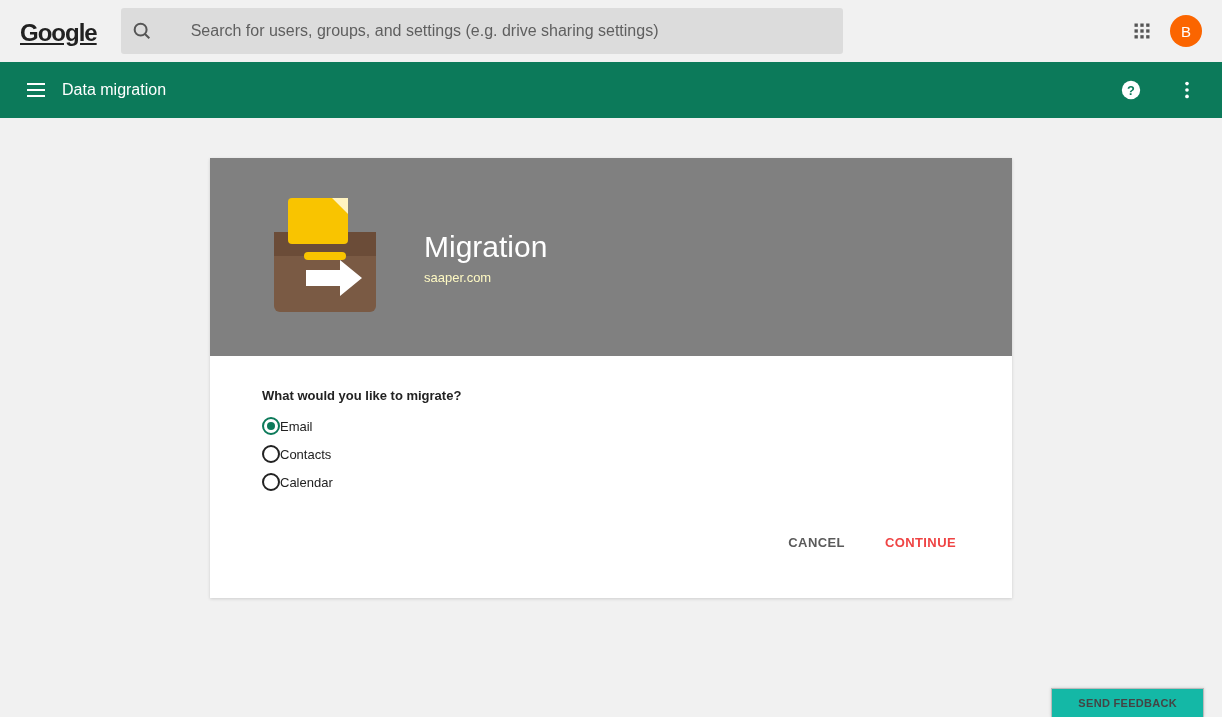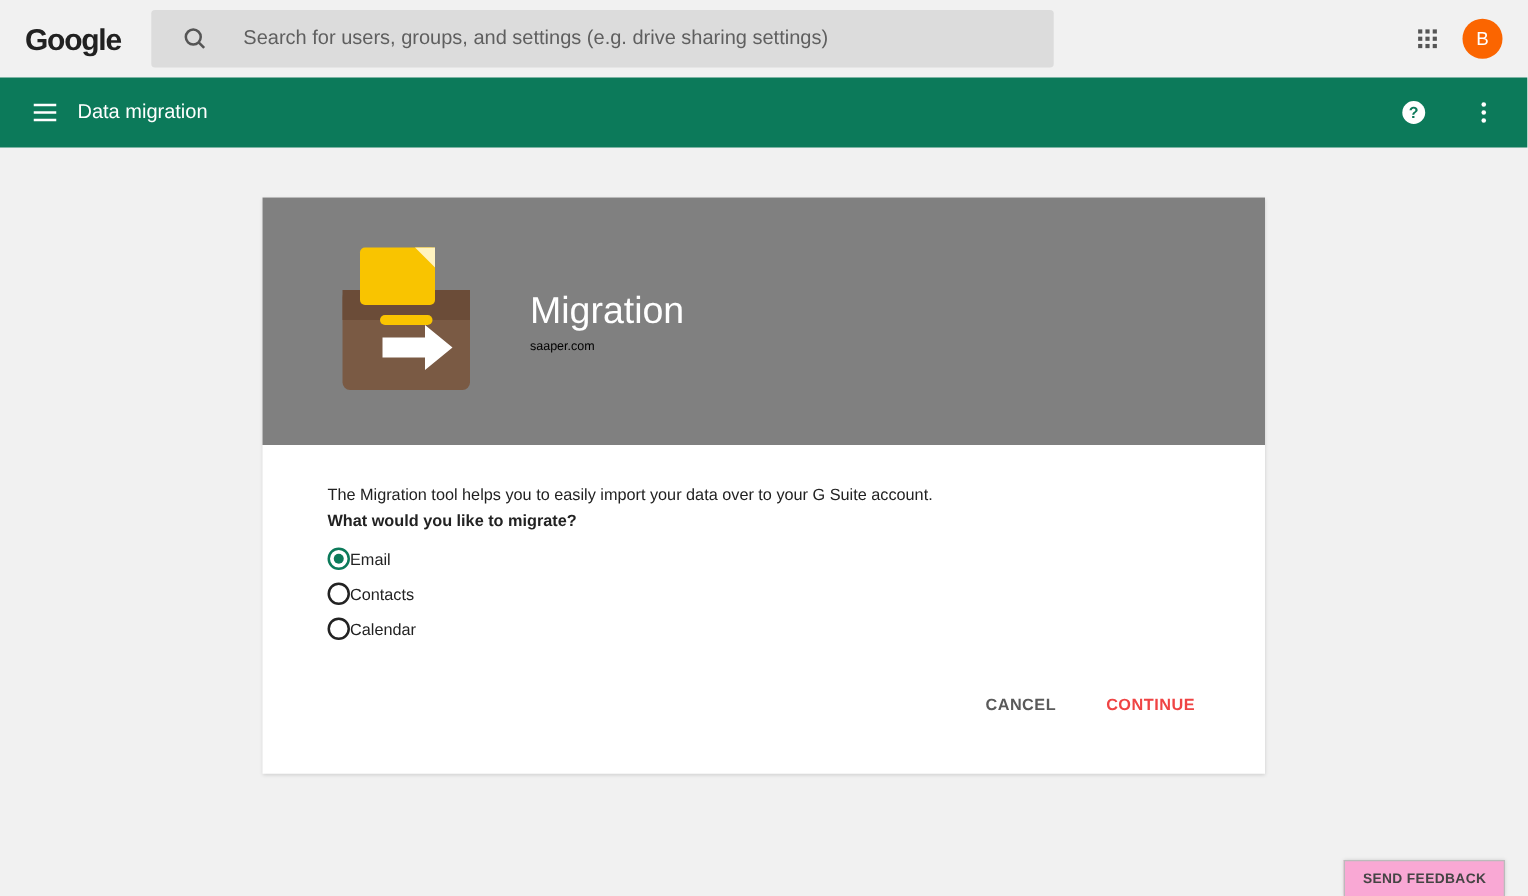--- a/index.html
+++ b/index.html
@@ -21,30 +21,31 @@
   }
   .google-logo {
     font-family: "Product Sans", Arial, sans-serif;
     font-size: 24px;
     font-weight: 700;
     letter-spacing: -1px;
     color: #212121;
     margin-right: 24px;
     margin-top:4px;
   }
-  .google-logo span { display:inline-block; }
+  .google-logo span { display:inline-block;text-decoration:underline; }
   .searchbox {
     flex: 0 0 722px;
     height: 46px;
     display: flex;
     align-items: center;
     background: #dcdcdc;
     border-radius: 3px;
-    padding: 0 24px;
+    padding: 0 10px;
     margin-left: 0px;
+    gap: 10px;
   }
   .search-icon {
     width: 22px; height: 22px;
     color: #555;
     margin-right: 28px;
     display:flex;align-items:center;justify-content:center;
   }
   .search-input {
     border: none;
     background: transparent;
@@ -122,22 +123,22 @@
     gap: 38px;
   }
   .hero-icon { width: 122px; height: 122px; }
   .hero-text h1 {
     color: #fff;
     font-size: 30px;
     font-weight: 400;
     margin-bottom: 6px;
   }
   .hero-text p {
-    color: #000000;
-    font-size: 10px;
+    color: #fef9c3;
+    font-size: 13px;
   }
   .card-body {
     padding: 32px 52px 26px;
     font-size: 13px;
     color: #222;
   }
   .body-line1 { margin-bottom: 6px; }
   .body-line2 { margin-bottom: 28px; }
   .body-link { color: #1a73e8; cursor:pointer; }
   .question {
@@ -172,22 +173,22 @@
     background:none;border:none;font-size:13px;font-weight:700;
     letter-spacing:0.4px;cursor:pointer;padding:8px 4px;
   }
   .btn-cancel { color:#5a5a5a; }
   .btn-continue { color:#ef4444; }
 
   
   .feedback {
     position:absolute;right:18px;bottom:0;
     border:1px solid #bbb;border-bottom:none;
-    background:#f9a8d4;
-    padding:8px 14px;
+    background:#14b8a6;
+    padding:8px 26px;
     font-size:11px;font-weight:700;letter-spacing:0.3px;
     color:#444;cursor:pointer;
     box-shadow:0 0 3px rgba(0,0,0,0.15);
   }
 </style>
 </head>
 <body>
 
 <div class="topbar">
   <div class="google-logo">
@@ -261,21 +262,20 @@
         <polygon points="84,18 68,2 84,2" fill="#fff3c0"></polygon>
       </svg>
     </span>
     <div class="hero-text">
       <h1>Migration</h1>
       <p>saaper.com</p>
     </div>
   </div>
 
   <div class="card-body">
-    <p class="body-line1">The Migration tool helps you to easily import your data over to your G Suite account.</p>
 
     <p class="question">What would you like to migrate?</p>
 
     <div id="radio-list">
         <div class="radio-row">
           <span class="radio selected"></span>
           <span>Email</span>
         </div>
         <div class="radio-row">
           <span class="radio"></span>

